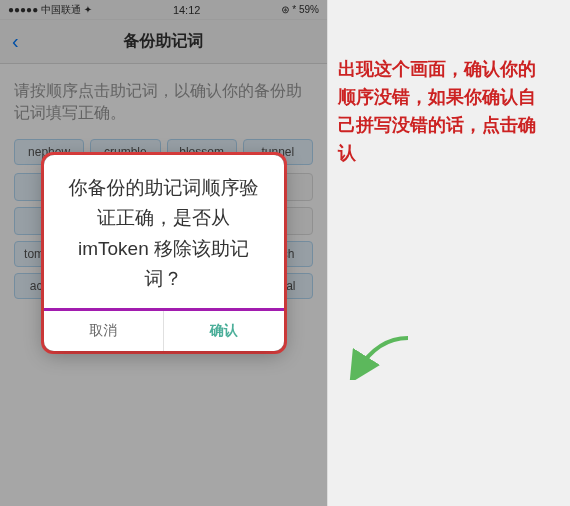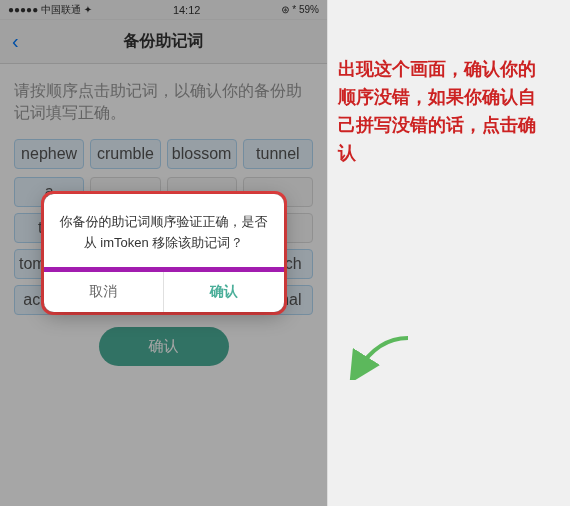--- a/index.html
+++ b/index.html
@@ -85,21 +85,21 @@
       display: grid;
       grid-template-columns: repeat(4, 1fr);
       gap: 6px;
       margin-bottom: 8px;
     }
     .word-tag {
       background: #e8f4fd;
       border: 1px solid #b3d9f5;
       border-radius: 4px;
       padding: 5px 4px;
-      font-size: 16px;
+      font-size: 12px;
       color: #555;
       text-align: center;
     }
     .word-tag.empty {
       background: #f9f9f9;
       border: 1px solid #ddd;
       color: #bbb;
       min-height: 28px;
     }
 
@@ -141,28 +141,28 @@
       background: #fff;
       border-radius: 10px;
       width: 240px;
       overflow: hidden;
       box-shadow: 0 4px 20px rgba(0,0,0,0.3);
     }
     .dialog-box-inner {
       padding: 18px 16px 14px;
     }
     .dialog-message {
-      font-size: 13px;
+      font-size: 19px;
       color: #333;
       text-align: center;
       line-height: 1.6;
     }
     .dialog-actions {
       display: flex;
-      border-top: 5px solid #a21caf;
+      border-top: 3px solid #a21caf;
     }
     .dialog-btn {
       flex: 1;
       padding: 11px 0;
       font-size: 14px;
       text-align: center;
       cursor: pointer;
       border: none;
       background: transparent;
     }

